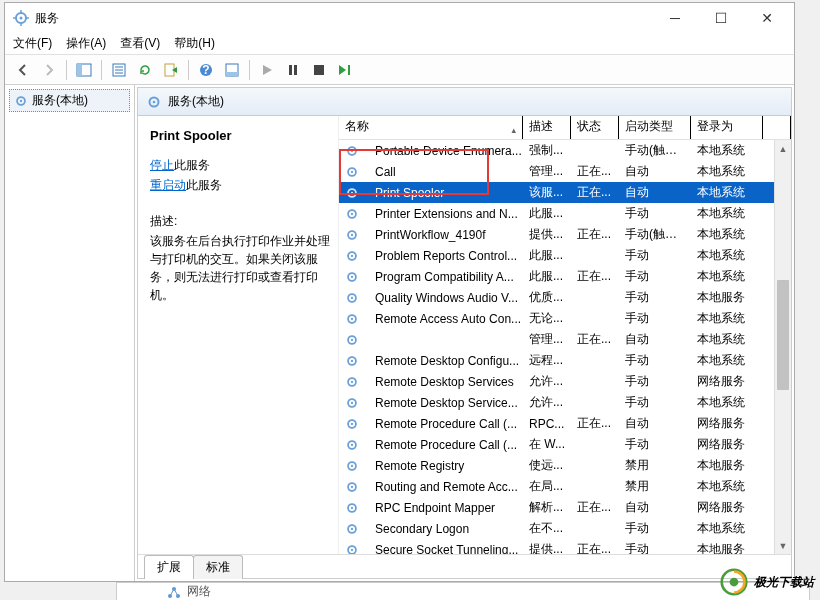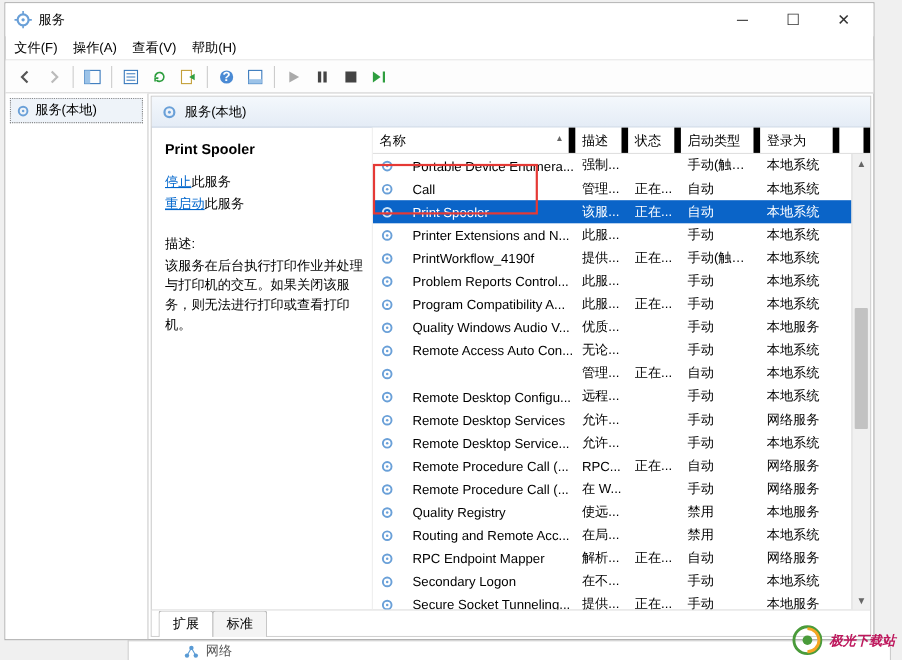--- a/index.html
+++ b/index.html
@@ -21,37 +21,37 @@
 .rp-header { height:28px; background:linear-gradient(#f4f8fc,#e4ecf6); border-bottom:1px solid #c0cde0; display:flex; align-items:center; padding:0 8px; gap:6px; font-size:13px; }
 .rp-body { flex:1; display:flex; min-height:0; }
 .detail { width:200px; padding:12px 8px 8px 12px; overflow:hidden; }
 .detail h3 { font-size:13px; font-weight:bold; margin-bottom:12px; }
 .detail a { color:#0066cc; text-decoration:underline; }
 .detail .links { margin-bottom:18px; line-height:20px; }
 .detail .desc-label { margin-bottom:2px; }
 .detail .desc { line-height:18px; }
 .listwrap { flex:1; display:flex; flex-direction:column; min-height:0; border-left:1px solid #eee; position:relative; }
 .cols { display:flex; height:24px; background:#fff; border-bottom:1px solid #e0e0e0; flex-shrink:0; }
-.col { border-right:6px solid #000000; padding:4px 6px; display:flex; align-items:flex-start; gap:4px; overflow:hidden; white-space:nowrap; }
+.col { border-right:1px solid #000000; padding:4px 6px; display:flex; align-items:flex-end; gap:4px; overflow:hidden; white-space:nowrap; }
 .c-name{width:184px;} .c-desc{width:48px;} .c-status{width:48px;} .c-start{width:72px;} .c-logon{width:72px;} .c-sc{flex:1;}
 .rows { flex:1; overflow:hidden; position:relative; }
 .row { display:flex; height:21px; align-items:center; }
 .row.selected { background:#0a64c8; color:#fff; }
 .cell { padding:0 6px; overflow:hidden; white-space:nowrap; text-overflow:ellipsis; }
 .cell.name { width:184px; display:flex; align-items:center; gap:16px; }
 .gear { width:14px; height:14px; flex-shrink:0; }
 .scrollbar { position:absolute; right:0; top:24px; bottom:0; width:17px; background:#f0f0f0; border-left:1px solid #ddd; }
 .scrollbar .thumb { position:absolute; left:2px; right:2px; top:140px; height:110px; background:#c2c2c2; border-radius:1px; }
 .scrollbar .arr { position:absolute; left:0; right:0; height:17px; display:flex; align-items:center; justify-content:center; color:#666; font-size:9px; }
 .scrollbar .arr.up{top:0;} .scrollbar .arr.dn{bottom:0;}
 .tabs { height:24px; display:flex; align-items:flex-end; padding-left:6px; gap:0; border-top:1px solid #ddd; background:#fff; }
 .tab { padding:3px 12px; border:1px solid #bbb; border-bottom:none; margin-right:-1px; background:#f4f4f4; font-size:12px; border-radius:3px 3px 0 0; position:relative; top:1px; }
 .tab.active { background:#fff; }
 .redbox { position:absolute; border:2px solid #e53935; pointer-events:none; }
-.watermark { position:absolute; right:6px; bottom:4px; display:flex; align-items:center; gap:6px; font-size:16px; font-style:italic; color:#be185d; font-weight:bold; }
+.watermark { position:absolute; right:6px; bottom:4px; display:flex; align-items:center; gap:6px; font-size:16px; font-style:italic; color:#000000; font-weight:bold; }
 .wm-icon { width:28px; height:28px; }
 .bottom-strip { position:absolute; left:116px; right:10px; bottom:0; height:18px; background:#fff; border:1px solid #ccc; border-bottom:none; display:flex; align-items:center; padding-left:50px; gap:6px; color:#555; }
 svg { display:block; }
 </style>
 </head>
 <body>
 
 <div class="window">
   <div class="titlebar">
     <svg class="ticon" viewBox="0 0 16 16">
@@ -400,21 +400,21 @@
                 <div class="cell" style="width:48px"></div>
                 <div class="cell" style="width:72px">手动</div>
                 <div class="cell" style="width:72px">网络服务</div>
               </div>
               <div class="row">
                 <div class="cell name">
                   <svg class="gear" viewBox="0 0 16 16">
                     <circle cx="8" cy="8" r="4.5" fill="none" stroke="#6aa0d8" stroke-width="2"></circle>
                     <circle cx="8" cy="8" r="1.3" fill="#6aa0d8"></circle>
                   </svg>
-                  <span>Quality Registry</span>
+                  <span>Remote Registry</span>
                 </div>
                 <div class="cell" style="width:48px">使远...</div>
                 <div class="cell" style="width:48px"></div>
                 <div class="cell" style="width:72px">禁用</div>
                 <div class="cell" style="width:72px">本地服务</div>
               </div>
               <div class="row">
                 <div class="cell name">
                   <svg class="gear" viewBox="0 0 16 16">
                     <circle cx="8" cy="8" r="4.5" fill="none" stroke="#6aa0d8" stroke-width="2"></circle>

